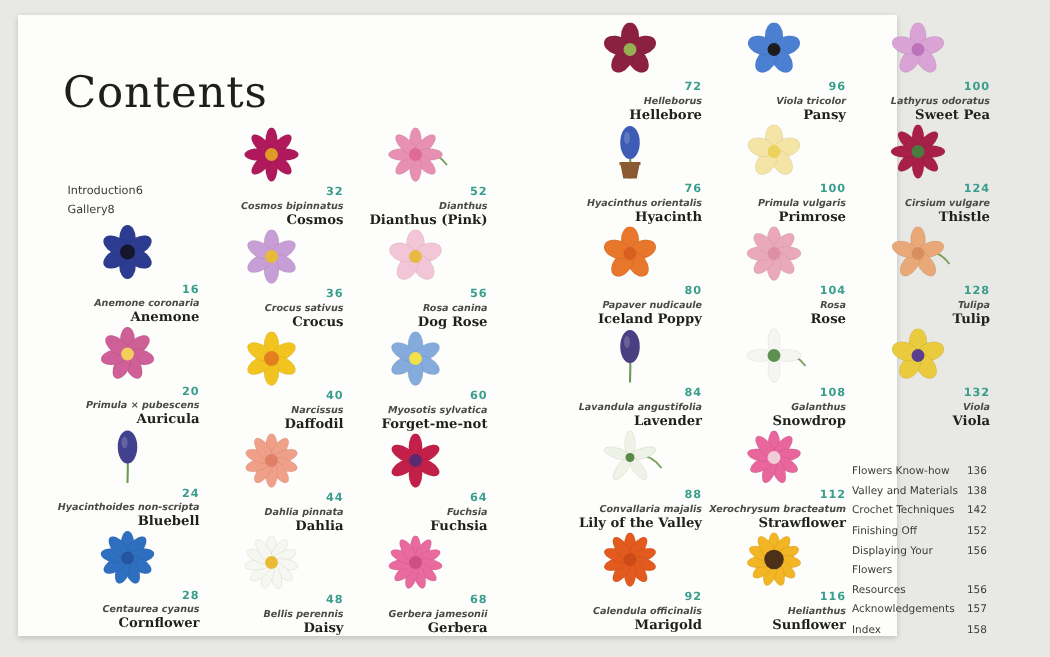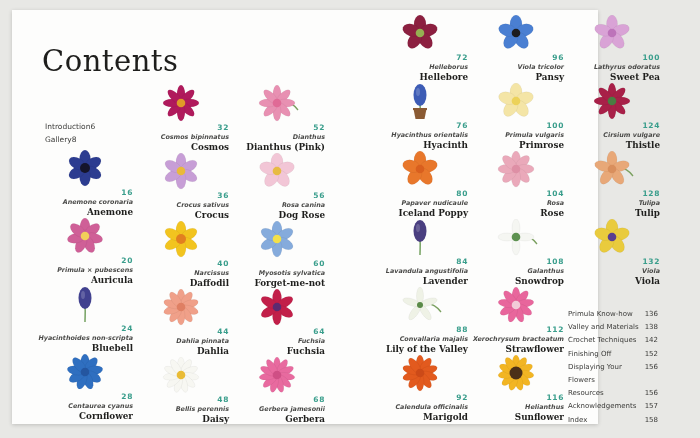--- a/index.html
+++ b/index.html
@@ -568,21 +568,21 @@
               <ellipse cx="23" cy="9" rx="6" ry="9" fill="#e9cb3d" stroke="rgba(0,0,0,0.10)" stroke-width="0.4" transform="rotate(288 23 18)"></ellipse>
               <circle cx="23" cy="18" r="4.3" fill="#5a3f8f"></circle>
             </svg>
           </div>
           <div class="num" style="color:#3a9e8c">132</div>
           <div class="latin">Viola</div>
           <div class="cname">Viola</div>
         </div>
         <div class="backmatter">
           <div class="bmrow">
-            <span>Primula Know-how</span>
+            <span>Flowers Know-how</span>
             <span>136</span>
           </div>
           <div class="bmrow">
             <span>Valley and Materials</span>
             <span>138</span>
           </div>
           <div class="bmrow">
             <span>Crochet Techniques</span>
             <span>142</span>
           </div>

